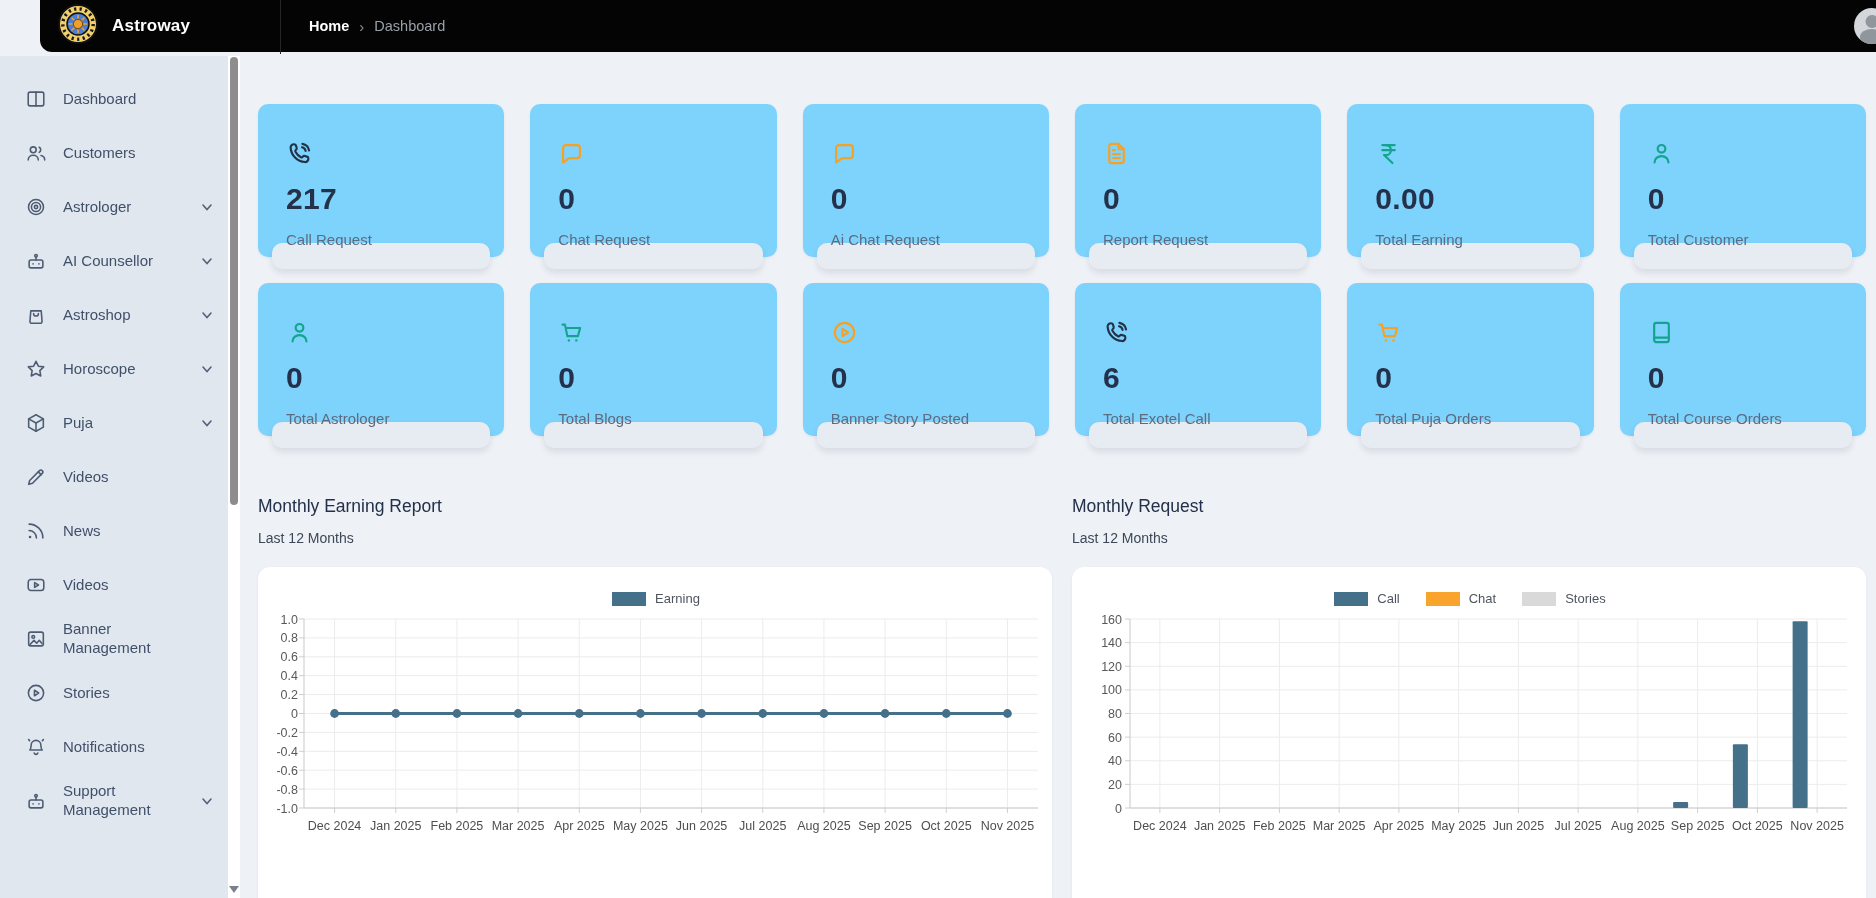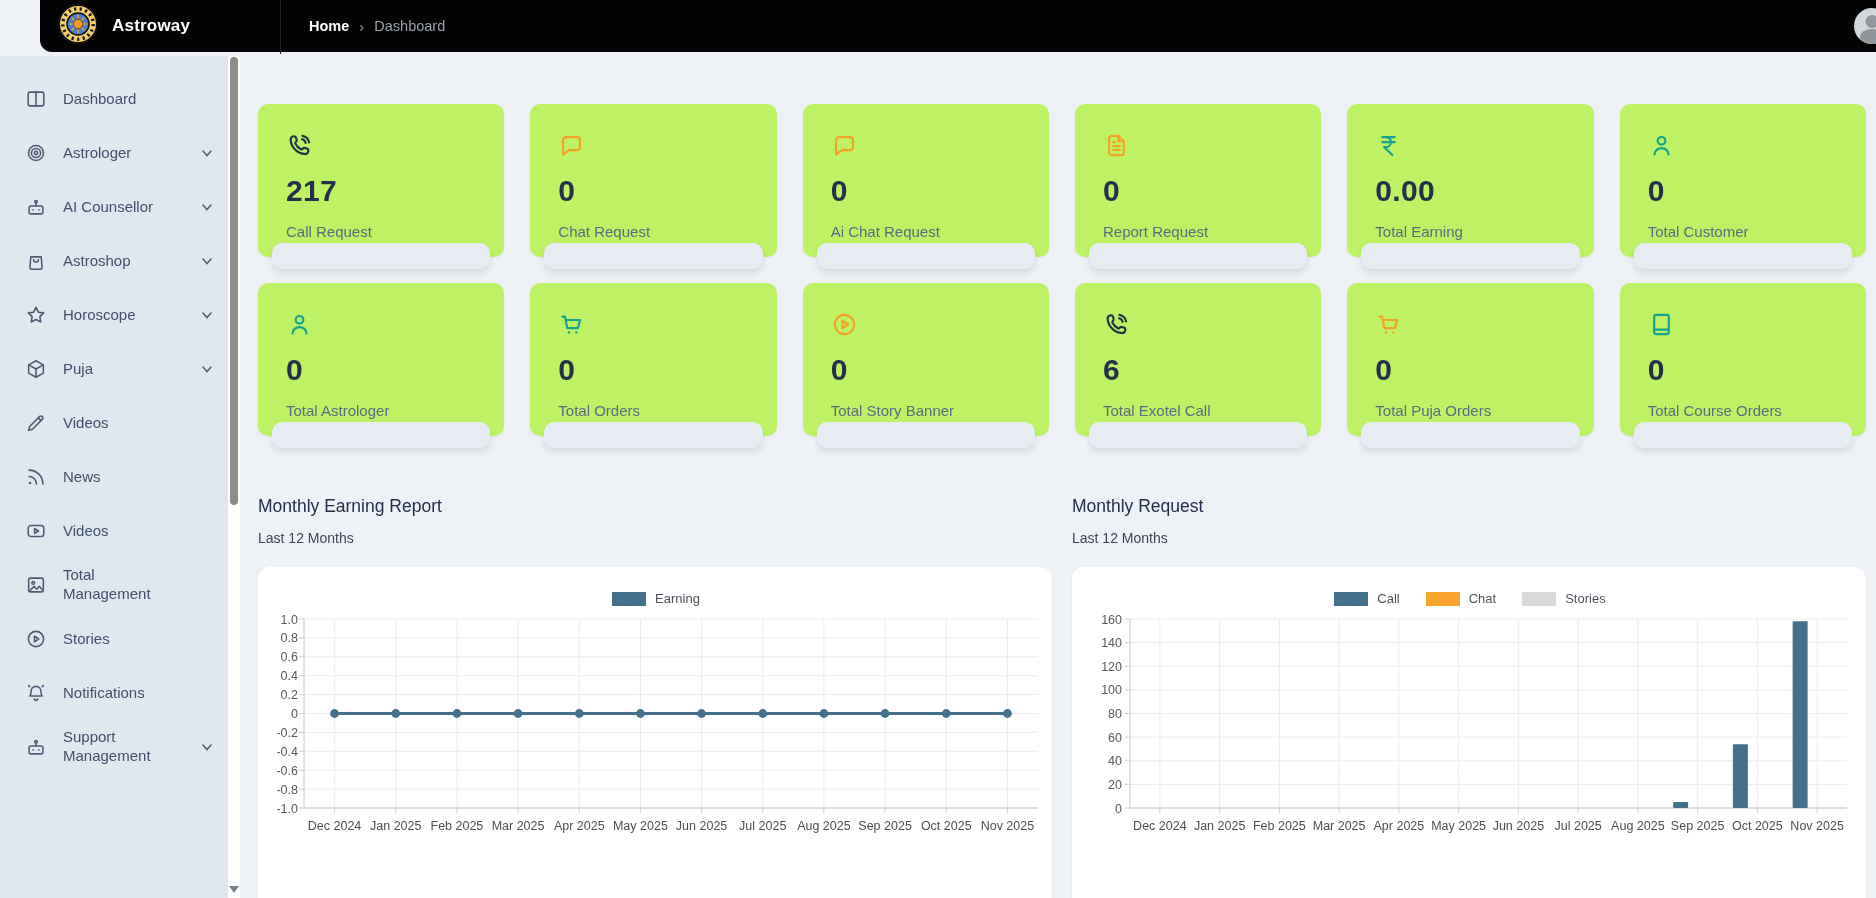--- a/index.html
+++ b/index.html
@@ -60,23 +60,23 @@
   .main{
     position:absolute;top:56px;left:240px;right:0;bottom:0;
     padding:48px 10px 0 18px;box-sizing:border-box;overflow:hidden;
   }
   .stats-grid{
     display:grid;grid-template-columns:repeat(6,1fr);
     gap:26px;
   }
   .stats-grid + .stats-grid{margin-top:26px;}
   .stat-card{
-    position:relative;background:#bef264;border-radius:10px;height:153px;
+    position:relative;background:#7dd3fc;border-radius:10px;height:153px;
     box-shadow:0 1px 3px rgba(30,40,60,.06);
-    padding:28px 28px;box-sizing:border-box;z-index:1;
+    padding:36px 28px;box-sizing:border-box;z-index:1;
   }
   .stat-card::after{
     content:"";position:absolute;left:14px;right:14px;bottom:-12px;height:26px;
     background:#e7ecf3;border-radius:10px;z-index:-1;
     box-shadow:0 4px 6px rgba(30,40,60,.10);
   }
   .stat-icon{width:27px;height:27px;}
   .stat-icon svg{width:27px;height:27px;display:block;}
   .stat-value{font-size:30px;font-weight:700;color:#25304a;margin-top:15px;letter-spacing:.3px;}
   .stat-label{font-size:15px;color:#5d6b81;margin-top:15px;}
@@ -148,20 +148,31 @@
             <svg viewBox="0 0 24 24" fill="none" stroke="currentColor" stroke-width="1.7" stroke-linecap="round" stroke-linejoin="round">
               <rect x="3.5" y="4.5" width="17" height="15" rx="2"></rect>
               <line x1="12" y1="4.5" x2="12" y2="19.5"></line>
             </svg>
           </span>
           <span class="nav-label">Dashboard</span>
         </div>
         <div class="nav-item">
           <span class="nav-icon">
             <svg viewBox="0 0 24 24" fill="none" stroke="currentColor" stroke-width="1.7" stroke-linecap="round" stroke-linejoin="round">
+              <circle cx="9" cy="8.5" r="3.2"></circle>
+              <path d="M3.5 19.5c0-3 2.5-5 5.5-5s5.5 2 5.5 5"></path>
+              <path d="M15.5 5.7a3.2 3.2 0 0 1 0 5.6"></path>
+              <path d="M17.5 14.8c2.4.5 4 2.3 4 4.7"></path>
+            </svg>
+          </span>
+          <span class="nav-label">Customers</span>
+        </div>
+        <div class="nav-item">
+          <span class="nav-icon">
+            <svg viewBox="0 0 24 24" fill="none" stroke="currentColor" stroke-width="1.7" stroke-linecap="round" stroke-linejoin="round">
               <circle cx="12" cy="12" r="8.2"></circle>
               <circle cx="12" cy="12" r="5"></circle>
               <circle cx="12" cy="12" r="1.8"></circle>
             </svg>
           </span>
           <span class="nav-label">Astrologer</span>
           <span class="nav-chevron">
             <svg viewBox="0 0 14 14" fill="none" stroke="currentColor" stroke-width="1.6" stroke-linecap="round">
               <polyline points="3,5 7,9.5 11,5"></polyline>
             </svg>
@@ -255,21 +266,21 @@
           <span class="nav-label">Videos</span>
         </div>
         <div class="nav-item">
           <span class="nav-icon">
             <svg viewBox="0 0 24 24" fill="none" stroke="currentColor" stroke-width="1.7" stroke-linecap="round" stroke-linejoin="round">
               <rect x="4" y="4.5" width="16" height="15" rx="2"></rect>
               <circle cx="9" cy="9.7" r="1.5"></circle>
               <path d="M5.5 18l4.3-4.5 3 3.1 2.8-3.2 2.9 3.4"></path>
             </svg>
           </span>
-          <span class="nav-label">Total Management</span>
+          <span class="nav-label">Banner Management</span>
         </div>
         <div class="nav-item">
           <span class="nav-icon">
             <svg viewBox="0 0 24 24" fill="none" stroke="currentColor" stroke-width="1.7" stroke-linecap="round" stroke-linejoin="round">
               <circle cx="12" cy="12" r="8.3"></circle>
               <path d="M10.3 9l4.6 3-4.6 3z"></path>
             </svg>
           </span>
           <span class="nav-label">Stories</span>
         </div>
@@ -387,31 +398,31 @@
         </div>
         <div class="stat-card">
           <div class="stat-icon" style="color: rgb(20, 163, 143);">
             <svg viewBox="0 0 24 24" fill="none" stroke="currentColor" stroke-width="1.9" stroke-linecap="round" stroke-linejoin="round">
               <path d="M4 5h2.2l2.1 10.2h9.4l2-7.2H7"></path>
               <circle cx="9.7" cy="19" r="1.1" fill="currentColor" stroke="none"></circle>
               <circle cx="16.3" cy="19" r="1.1" fill="currentColor" stroke="none"></circle>
             </svg>
           </div>
           <div class="stat-value">0</div>
-          <div class="stat-label">Total Orders</div>
+          <div class="stat-label">Total Blogs</div>
         </div>
         <div class="stat-card">
           <div class="stat-icon" style="color: rgb(245, 161, 38);">
             <svg viewBox="0 0 24 24" fill="none" stroke="currentColor" stroke-width="1.9" stroke-linecap="round" stroke-linejoin="round">
               <circle cx="12" cy="12" r="8.6"></circle>
               <path d="M10.2 8.8l5 3.2-5 3.2z"></path>
             </svg>
           </div>
           <div class="stat-value">0</div>
-          <div class="stat-label">Total Story Banner</div>
+          <div class="stat-label">Banner Story Posted</div>
         </div>
         <div class="stat-card">
           <div class="stat-icon" style="color: rgb(35, 50, 71);">
             <svg viewBox="0 0 24 24" fill="none" stroke="currentColor" stroke-width="1.9" stroke-linecap="round" stroke-linejoin="round">
               <path d="M7 3.8c.8 0 1.7.4 1.9 1.2l.6 2.1c.2.7-.2 1.3-.8 1.8-.5.4-.6 1-.3 1.5a11.6 11.6 0 0 0 4.9 4.9c.5.3 1.1.2 1.5-.3.5-.6 1.1-1 1.8-.8l2.1.6c.8.2 1.2 1.1 1.2 1.9 0 1.6-1.4 3-3 2.9C9.8 19.2 4.6 13.6 4.1 6.8 4 5.2 5.4 3.8 7 3.8z"></path>
               <path d="M14.2 6.5a4 4 0 0 1 3.2 3.2"></path>
               <path d="M14.6 3.4a7.2 7.2 0 0 1 5.9 5.9"></path>
             </svg>
           </div>
           <div class="stat-value">6</div>

